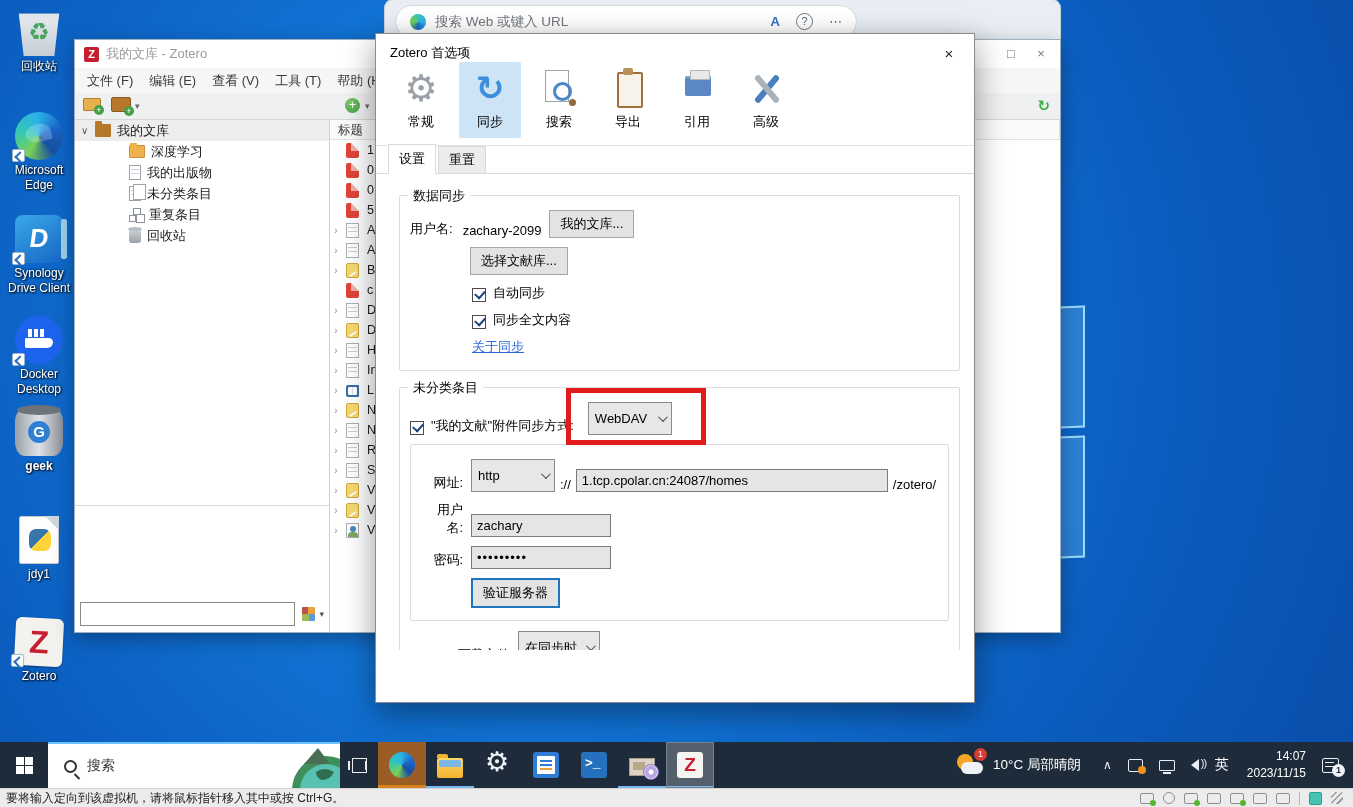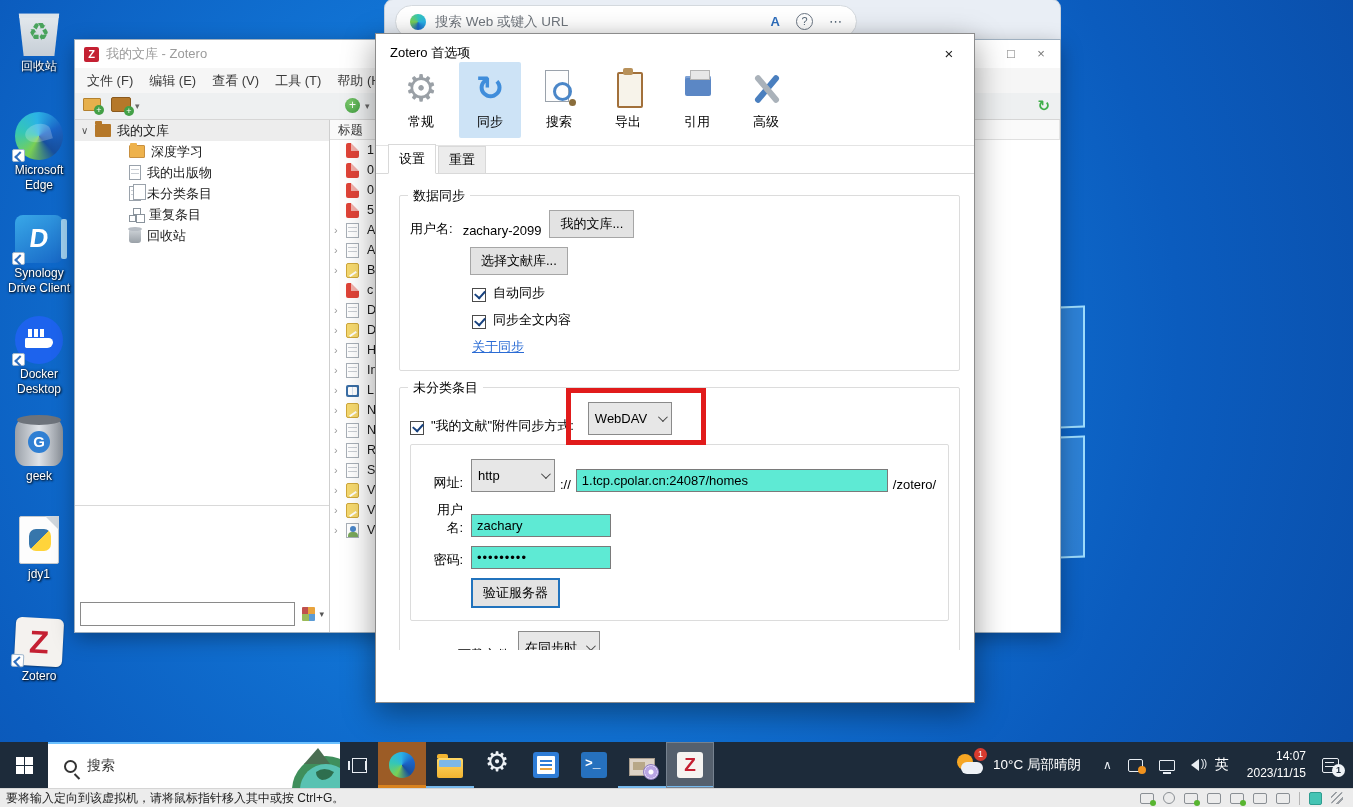--- a/index.html
+++ b/index.html
@@ -137,21 +137,21 @@
   .gb { position:relative; border:1px solid #dcdcdc; border-radius:2px; margin-top:16px; padding:14px 10px 10px; }
   .gb-legend { position:absolute; top:-9px; left:8px; background:#fff; padding:0 5px; font-size:13px; color:#000; }
   .frow { display:flex; align-items:flex-end; margin-bottom:9px; }
   .btn { background:#e3e3e3; border:1px solid #a6a6a6; padding:4px 10px; font-size:13px; color:#000; }
   .btn.focusblue { border:2px solid #2173bd; }
   .cb { width:14px; height:14px; background:#fff; border:1px solid #4a4a4a; position:relative; margin-right:7px; flex:none; }
   .cb.checked::before { content:""; position:absolute; left:2px; top:1px; width:8px; height:5px; border-left:2px solid #17417e; border-bottom:2px solid #17417e; transform:rotate(-48deg); }
   .link { color:#2a6bd4; text-decoration:underline; }
   .dd { background:#e7e7e7; border:1px solid #8a8a8a; height:33px; display:flex; align-items:center; padding:0 6px; font-size:13px; }
   .dd .dc { margin-left:auto; width:7px; height:7px; border-right:1.6px solid #444; border-bottom:1.6px solid #444; transform:rotate(45deg) translateY(-2px); }
-  .ti { border:1px solid #7a7a7a; background:#5eead4; height:23px; padding:0 5px; font-size:13px; display:flex; align-items:center; }
+  .ti { border:1px solid #7a7a7a; background:#e5e5e5; height:23px; padding:0 5px; font-size:13px; display:flex; align-items:center; }
   .inner-box { border:1px solid #dcdcdc; border-radius:2px; margin:4px 0 10px; padding:14px 10px 12px; }
   .lab-r { width:42px; text-align:right; margin-right:8px; flex:none; }
   .pf-footer { position:absolute; left:0; right:0; bottom:0; height:52px; background:#f0f0f0; border-top:1px solid #e3e3e3; display:flex; align-items:center; justify-content:flex-end; gap:14px; padding-right:16px; }
   .pf-footer .btn { width:74px; text-align:center; padding:5px 0; }
   .btn-help::first-letter { text-decoration:underline; }
 
   
   #red-box { position:absolute; left:566px; top:388px; width:140px; height:57px; border:5px solid #e11b1b; z-index:60; }
 
   
@@ -251,21 +251,21 @@
         <div class="lbl">Synology Drive Client</div>
       </div>
 
       <div class="dicon" style="left: 1px; top: 316px;">
         <div class="art docker">
           <span class="shortcut-arrow"></span>
         </div>
         <div class="lbl">Docker Desktop</div>
       </div>
 
-      <div class="dicon" style="left: 1px; top: 418px;">
+      <div class="dicon" style="left: 1px; top: 408px; font-weight: bold;">
         <div class="art geek">
           
         </div>
         <div class="lbl">geek</div>
       </div>
 
       <div class="dicon" style="left: 1px; top: 516px;">
         <div class="art python">
           
         </div>

